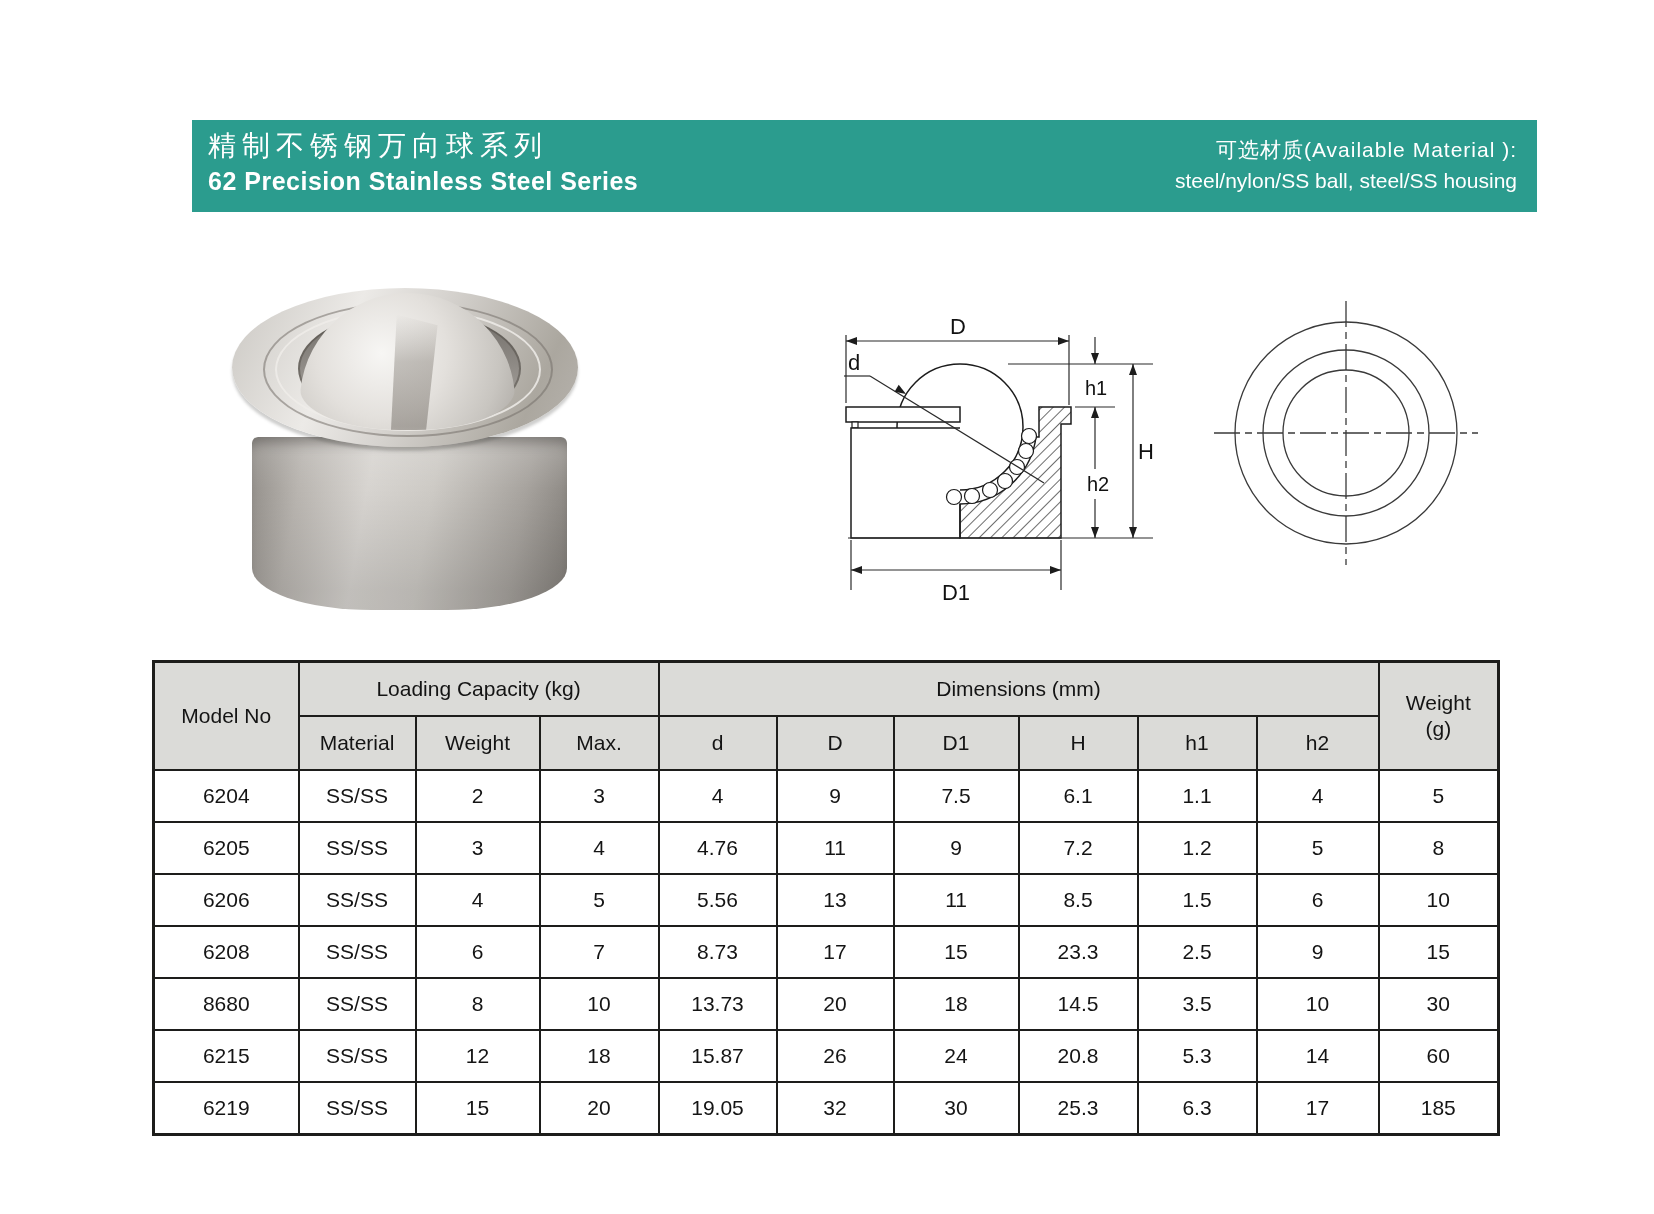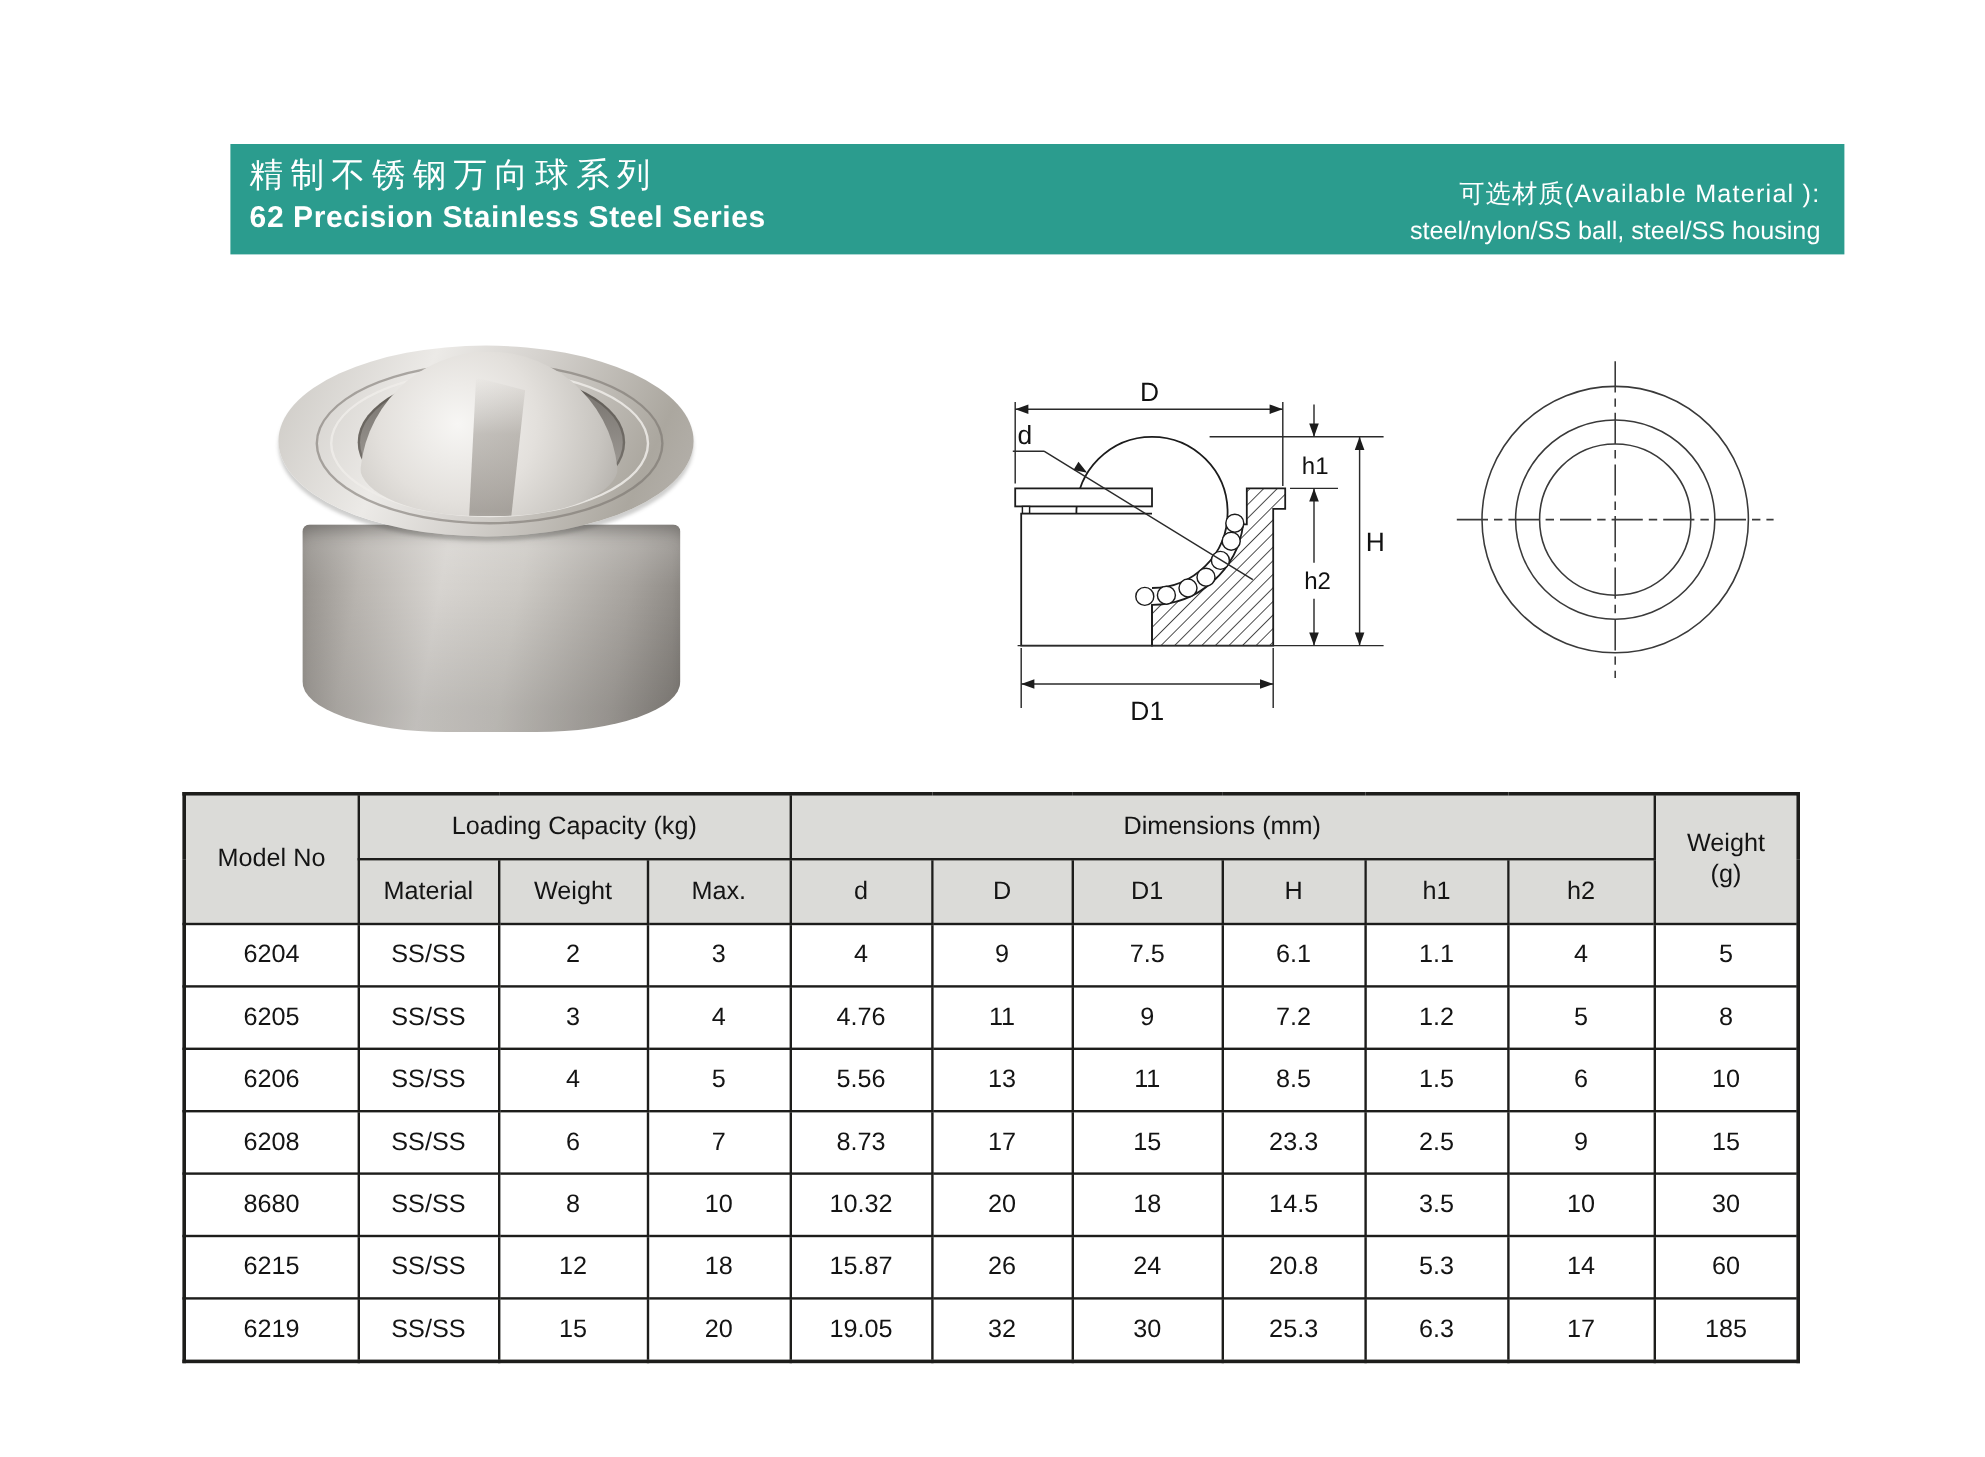--- a/index.html
+++ b/index.html
@@ -5,21 +5,21 @@
   html,body{margin:0;padding:0;background:#fff;}
   body{width:1654px;height:1214px;font-family:"Liberation Sans","DejaVu Sans",sans-serif;color:#111;}
   .page{position:relative;width:1654px;height:1214px;background:#fff;overflow:hidden;}
 
   
   .header-band{position:absolute;left:152px;top:120px;width:1345px;height:92px;
     background:#2b9c8e;color:#fff;display:flex;justify-content:space-between;box-sizing:border-box;margin-left:40px;}
   .hb-left{padding:7px 0 0 16px;}
   .hb-title-zh{font-size:28px;letter-spacing:6px;font-weight:500;line-height:37px;font-family:"DejaVu Serif","Liberation Serif",serif;}
   .hb-title-en{font-size:25px;font-weight:700;line-height:34px;letter-spacing:.5px;text-align:right;}
-  .hb-right{text-align:right;padding:26px 20px 0 0;}
+  .hb-right{text-align:right;padding:14px 20px 0 0;}
   .hb-mat-label{font-size:21px;line-height:31px;letter-spacing:1px;}
   .hb-mat-value{font-size:21px;line-height:31px;}
 
   
   .photo{position:absolute;left:205px;top:258px;width:395px;height:355px;}
   .photo div{position:absolute;}
   .p-body{left:47px;top:179px;width:315px;height:173px;
     background:linear-gradient(to bottom,rgba(255,255,255,.18),rgba(0,0,0,0) 30%,rgba(0,0,0,.10) 88%),
       linear-gradient(100deg,#8f8b86 0%,#b9b5b0 16%,#d7d4d0 36%,#cdcac5 55%,#a7a39e 82%,#827e79 100%);
     border-radius:6px 6px 120px 120px/6px 6px 42px 42px;
@@ -248,21 +248,21 @@
         <td>23.3</td>
         <td>2.5</td>
         <td>9</td>
         <td>15</td>
       </tr>
       <tr>
         <td>8680</td>
         <td>SS/SS</td>
         <td>8</td>
         <td>10</td>
-        <td>10.32</td>
+        <td>13.73</td>
         <td>20</td>
         <td>18</td>
         <td>14.5</td>
         <td>3.5</td>
         <td>10</td>
         <td>30</td>
       </tr>
       <tr>
         <td>6215</td>
         <td>SS/SS</td>

